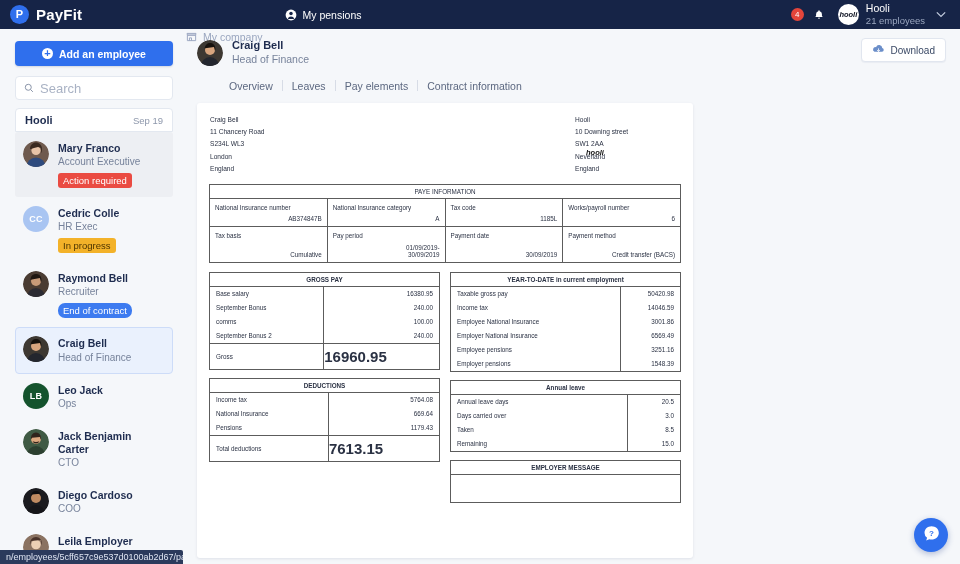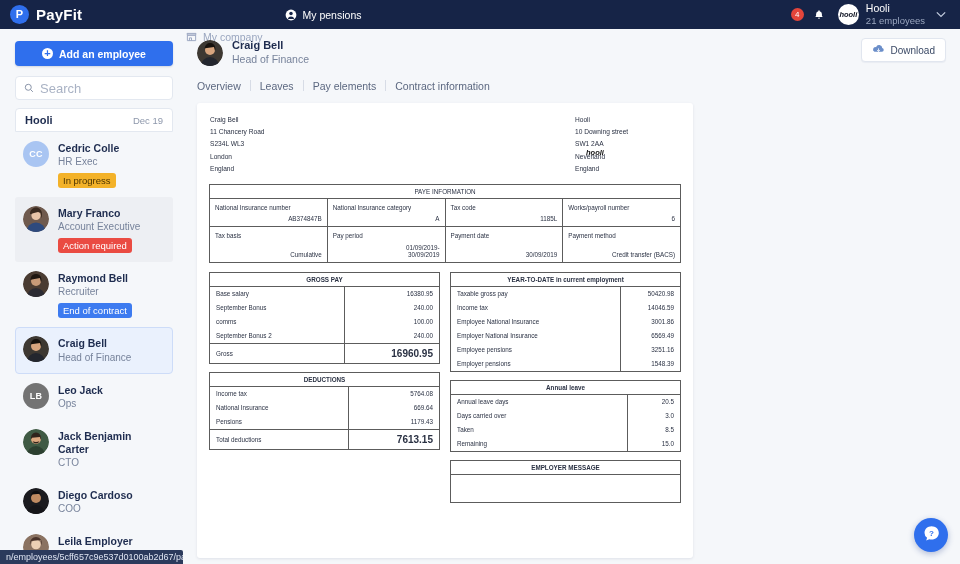--- a/index.html
+++ b/index.html
@@ -107,21 +107,21 @@
   .avatar svg { display: block; }
   .emp-info { padding-top: 1px; }
   .emp-name { font-size: 10.5px; font-weight: bold; color: #1e2c4f; line-height: 1.25; }
   .emp-role { font-size: 10px; color: #77839b; line-height: 1.4; }
   .chip {
     display: inline-block; margin-top: 4px; padding: 2px 5px; border-radius: 3px;
     font-size: 9.5px; color: #fff; font-weight: normal;
   }
   .chip.red { background: #ea4b42; }
   .chip.amber { background: #f3b229; color: #4d3500; }
-  .chip.blue { background: #3d7bf0; }
+  .chip.blue { background: #3d7bf0; border-radius: 7px; }
 
   .statusbar {
     position: absolute; left: 0; bottom: 0;
     background: #2b3a5c; color: #dfe5f2; font-size: 9px;
     padding: 2px 6px; border-radius: 0 2px 0 0;
     white-space: nowrap; overflow: hidden; max-width: 183px;
   }
 
   
   .main { flex: 1; padding: 9px 0 0 6px; position: relative; overflow: hidden; }
@@ -135,21 +135,21 @@
   .main-role { font-size: 10.5px; color: #77839b; line-height: 1.4; }
   .download-btn {
     margin-left: auto; height: 24px; background: #fff; border: 1px solid #e1e6ef;
     border-radius: 4px; display: flex; align-items: center; gap: 6px; padding: 0 10px;
     font-size: 10px; color: #3b4a66; cursor: pointer; box-shadow: 0 1px 1px rgba(20,40,90,.05);
   }
 
   .tabs { display: flex; align-items: center; margin: 13px 0 0 8px; }
   .tab { font-size: 10.5px; color: #5a6party; cursor: pointer; }
   .tab { color: #5c6880; padding: 0 9px; }
-  .tab:first-child { padding-left: 0; }
+  .tab:first-child { padding-left: 0; margin-left: 32px; }
   .tab-sep { width: 1px; height: 11px; background: #d7dce6; }
 
   
   .payslip {
     margin: 11px 0 0 8px; width: 496px; background: #fff;
     border-radius: 3px; box-shadow: 0 1px 3px rgba(25,40,80,.10);
     padding: 11px 12px 30px 12px; height: 455px;
   }
   .addr-block { display: flex; font-size: 6.6px; color: #2a3143; position: relative; }
   .addr-col { line-height: 1.85; }
@@ -183,21 +183,21 @@
   .blk { width: 100%; border-collapse: collapse; font-size: 6.3px; color: #2a3143; }
   .blk td { border: 1px solid #5c5c5c; padding: 0; }
   .blk .hd {
     text-align: center; font-weight: bold; padding: 3px 0 !important;
   }
   .blk .item { padding: 3.5px 6px 3.5px 6px !important; border-top: none; border-bottom: none; }
   .blk .num { text-align: right; padding: 3.5px 6px 3.5px 0 !important; border-top: none; border-bottom: none; border-left: none; }
   .blk .item-first, .blk .num-first { border-top: 1px solid #5c5c5c; }
   .blk .item-last, .blk .num-last { border-bottom: 1px solid #5c5c5c; }
   .blk .tot { padding: 5px 6px 5px 6px !important; font-size: 6.3px; }
-  .blk .tot-num { text-align: right; padding: 4px 6px 4px 0 !important; font-size: 10px; font-weight: bold; border-left: none; }
+  .blk .tot-num { padding: 4px 6px 4px 0 !important; font-size: 15px; font-weight: bold; border-left: none; }
   .blk.mt { margin-top: 8px; }
   .net-empty { height: 24px; }
   .empmsg-empty { height: 28px; }
 
   
   .help-fab {
     position: absolute; right: 12px; bottom: 12px;
     width: 34px; height: 34px; border-radius: 50%; background: #2f6fed;
     display: flex; align-items: center; justify-content: center; cursor: pointer;
     box-shadow: 0 2px 6px rgba(30,60,140,.32);
@@ -275,53 +275,53 @@
         <svg width="10" height="10" viewBox="0 0 14 14" fill="none" stroke="#8a95a9" stroke-width="1.4">
           <circle cx="6" cy="6" r="4.2"></circle>
             <path d="M9.2 9.2 12.4 12.4"></path>
         </svg>
       </span>
       <input type="text" placeholder="Search" style="">
     </div>
 
     <div class="group-header">
       <span class="group-name">Hooli</span>
-      <span class="group-date">Dec 19</span>
+      <span class="group-date">Sep 19</span>
     </div>
 
     <div class="emp-list">
-
-      <div class="emp-row">
-        <div class="avatar" style="background:#a9c5f2;">
-          <span>CC</span>
-        </div>
-        <div class="emp-info">
-          <div class="emp-name">Cedric Colle</div>
-          <div class="emp-role">HR Exec</div>
-          <span class="chip amber">In progress</span>
-        </div>
-      </div>
 
       <div class="emp-row highlight">
         <div class="avatar">
           <svg width="26" height="26" viewBox="0 0 26 26">
               <circle cx="13" cy="13" r="13" fill="#6f5a4e"></circle>
               <circle cx="13" cy="9.5" r="4.6" fill="#e8c4a8"></circle>
               <path d="M3.5 26a9.5 9.5 0 0 1 19 0z" fill="#2e4a7d"></path>
               <path d="M7 8c0-4 3-6.5 6-6.5S19 4 19 8c0 3-1 4-1 4V7l-3-1-4 1-3 1z" fill="#3a2a20"></path>
             </svg>
         </div>
         <div class="emp-info">
           <div class="emp-name">Mary Franco</div>
           <div class="emp-role">Account Executive</div>
           <span class="chip red">Action required</span>
         </div>
       </div>
 
       <div class="emp-row">
+        <div class="avatar" style="background:#a9c5f2;">
+          <span>CC</span>
+        </div>
+        <div class="emp-info">
+          <div class="emp-name">Cedric Colle</div>
+          <div class="emp-role">HR Exec</div>
+          <span class="chip amber">In progress</span>
+        </div>
+      </div>
+
+      <div class="emp-row">
         <div class="avatar">
           <svg width="26" height="26" viewBox="0 0 26 26">
               <circle cx="13" cy="13" r="13" fill="#4a3c32"></circle>
               <circle cx="13" cy="10" r="5" fill="#c79a78"></circle>
               <path d="M4 26a9 9 0 0 1 18 0z" fill="#2b2b33"></path>
               <path d="M7.5 9c0-4 2.5-6 5.5-6s5.5 2 5.5 6c0 1-.6 2-.6 2l-1-4-8 1.6z" fill="#1f1711"></path>
             </svg>
         </div>
         <div class="emp-info">
           <div class="emp-name">Raymond Bell</div>
@@ -339,21 +339,21 @@
               <path d="M7.6 8.8c.4-4 2.8-5.8 5.4-5.8s5.4 1.8 5.4 5.8c0 1-.5 1.8-.5 1.8l-.8-3.6-9 1.2z" fill="#17120e"></path>
             </svg>
         </div>
         <div class="emp-info">
           <div class="emp-name">Craig Bell</div>
           <div class="emp-role">Head of Finance</div>
         </div>
       </div>
 
       <div class="emp-row">
-        <div class="avatar" style="background:#737373;">
+        <div class="avatar" style="background:#14532d;">
           <span>LB</span>
         </div>
         <div class="emp-info">
           <div class="emp-name">Leo Jack</div>
           <div class="emp-role">Ops</div>
         </div>
       </div>
 
       <div class="emp-row">
         <div class="avatar">

